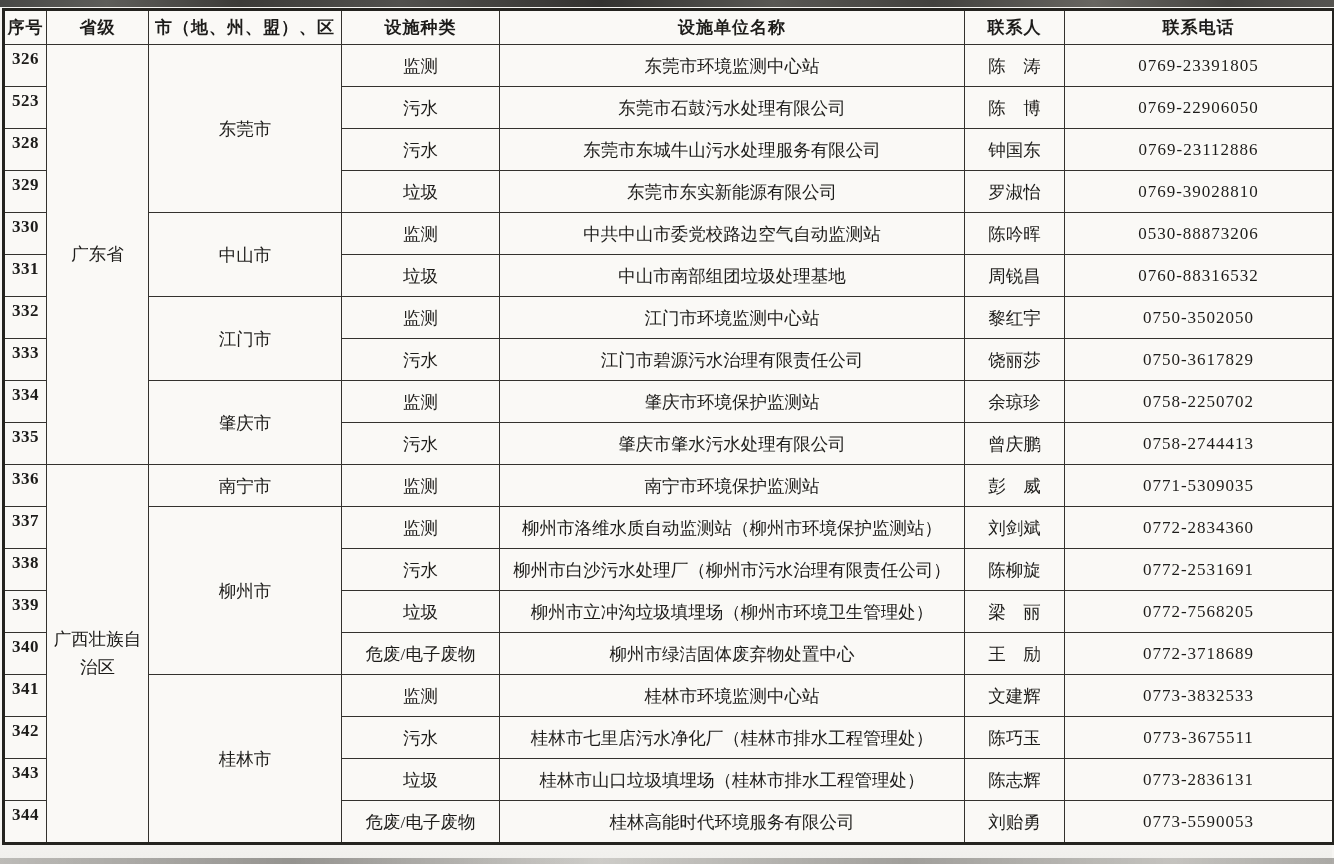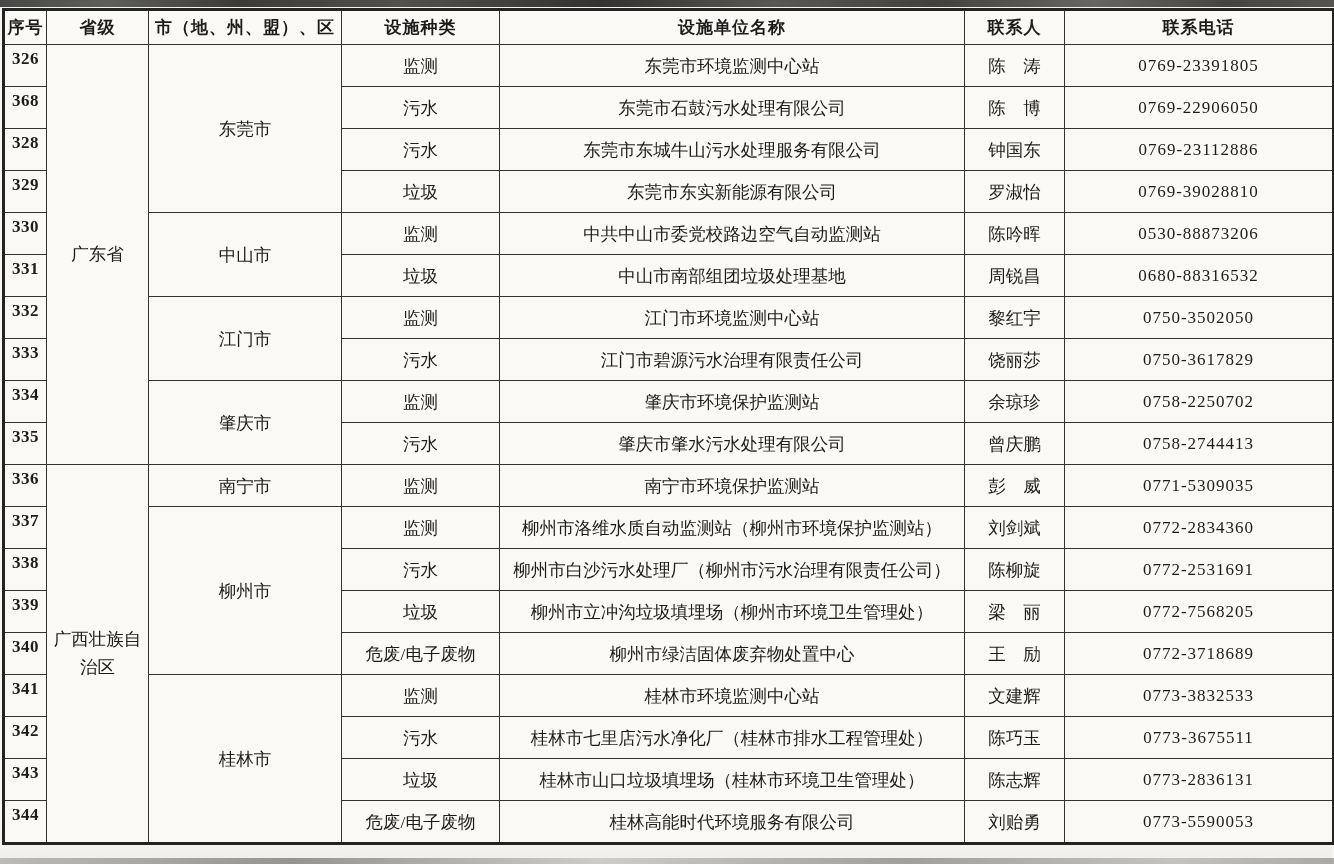--- a/index.html
+++ b/index.html
@@ -121,21 +121,21 @@
         <td class="no"><span>326</span></td>
         <td class="prov" rowspan="10">广东省</td>
         <td class="city" rowspan="4">东莞市</td>
         <td class="type">监测</td>
         <td class="name">东莞市环境监测中心站</td>
         <td class="pers">陈　涛</td>
         <td class="phone">0769-23391805</td>
       </tr>
 
       <tr>
-        <td class="no"><span>368</span></td>
+        <td class="no"><span>523</span></td>
         <td class="type">污水</td>
         <td class="name">东莞市石鼓污水处理有限公司</td>
         <td class="pers">陈　博</td>
         <td class="phone">0769-22906050</td>
       </tr>
 
       <tr>
         <td class="no"><span>328</span></td>
         <td class="type">污水</td>
         <td class="name">东莞市东城牛山污水处理服务有限公司</td>
@@ -158,21 +158,21 @@
         <td class="name">中共中山市委党校路边空气自动监测站</td>
         <td class="pers">陈吟晖</td>
         <td class="phone">0530-88873206</td>
       </tr>
 
       <tr>
         <td class="no"><span>331</span></td>
         <td class="type">垃圾</td>
         <td class="name">中山市南部组团垃圾处理基地</td>
         <td class="pers">周锐昌</td>
-        <td class="phone">0680-88316532</td>
+        <td class="phone">0760-88316532</td>
       </tr>
 
       <tr>
         <td class="no"><span>332</span></td>
         <td class="city" rowspan="2">江门市</td>
         <td class="type">监测</td>
         <td class="name">江门市环境监测中心站</td>
         <td class="pers">黎红宇</td>
         <td class="phone">0750-3502050</td>
       </tr>
@@ -258,21 +258,21 @@
         <td class="no"><span>342</span></td>
         <td class="type">污水</td>
         <td class="name">桂林市七里店污水净化厂（桂林市排水工程管理处）</td>
         <td class="pers">陈巧玉</td>
         <td class="phone">0773-3675511</td>
       </tr>
 
       <tr>
         <td class="no"><span>343</span></td>
         <td class="type">垃圾</td>
-        <td class="name">桂林市山口垃圾填埋场（桂林市环境卫生管理处）</td>
+        <td class="name">桂林市山口垃圾填埋场（桂林市排水工程管理处）</td>
         <td class="pers">陈志辉</td>
         <td class="phone">0773-2836131</td>
       </tr>
 
       <tr>
         <td class="no"><span>344</span></td>
         <td class="type">危废/电子废物</td>
         <td class="name">桂林高能时代环境服务有限公司</td>
         <td class="pers">刘贻勇</td>
         <td class="phone">0773-5590053</td>

